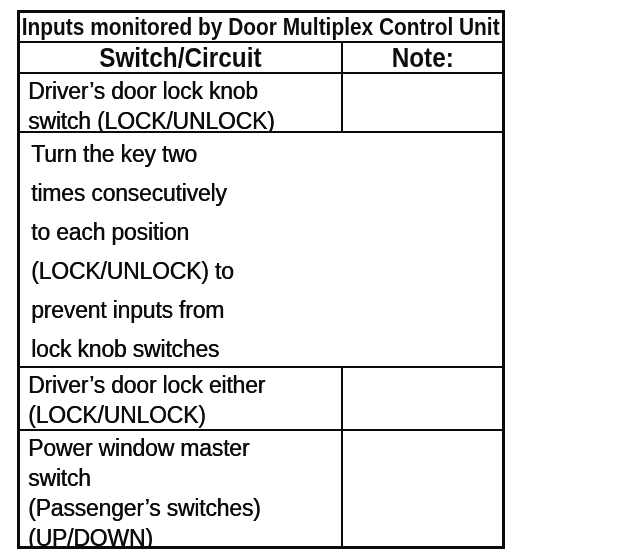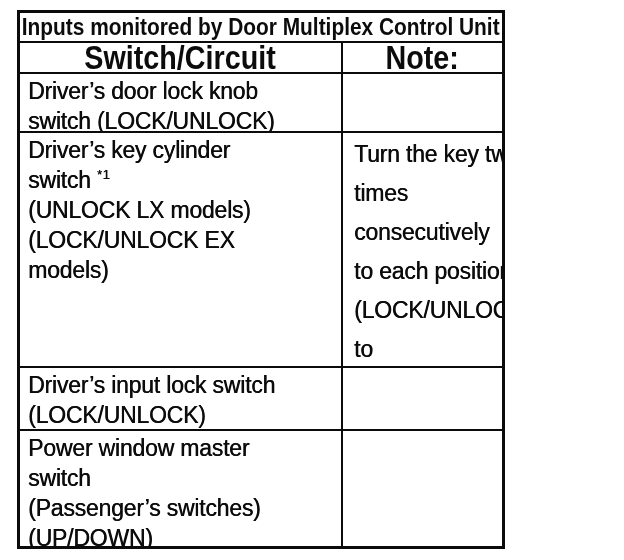--- a/index.html
+++ b/index.html
@@ -29,21 +29,21 @@
     font-weight: bold;
     font-size: 24px;
     overflow: hidden;
   }
   .header-row {
     flex: 0 0 31px;
     box-sizing: border-box;
     border-bottom: 2px solid #0b0b0b;
     display: flex;
     font-weight: bold;
-    font-size: 33px;
+    font-size: 28px;
     overflow: hidden;
   }
   .condensed {
     display: inline-block;
     transform: scaleX(0.87);
     transform-origin: center;
     white-space: nowrap;
   }
   .row {
     display: flex;
@@ -104,37 +104,32 @@
     </div>
   </div>
 
   <div class="row r1">
     <div class="cell sw"><span>Driver’s door lock knob
 switch (LOCK/UNLOCK)</span></div>
     <div class="cell nt"><span></span></div>
   </div>
 
   <div class="row r2">
-    <div class="cell sw"><span>Driver’s key cylinder
-switch </span><sup class="fnote">*1</sup><span>
-(UNLOCK LX models)
-(LOCK/UNLOCK EX
-models)</span></div>
     <div class="cell nt"><span>Turn the key two
 times consecutively
 to each position
 (LOCK/UNLOCK) to
 prevent inputs from
 lock knob switches
 causing false input
 confirmations.</span></div>
   </div>
 
   <div class="row r3">
-    <div class="cell sw"><span>Driver’s input lock switch
+    <div class="cell sw"><span>Driver’s door lock either
 (LOCK/UNLOCK)</span></div>
     <div class="cell nt"><span></span></div>
   </div>
 
   <div class="row r4">
     <div class="cell sw"><span>Power window master
 switch
 (Passenger’s switches)
 (UP/DOWN)</span></div>
   </div>

